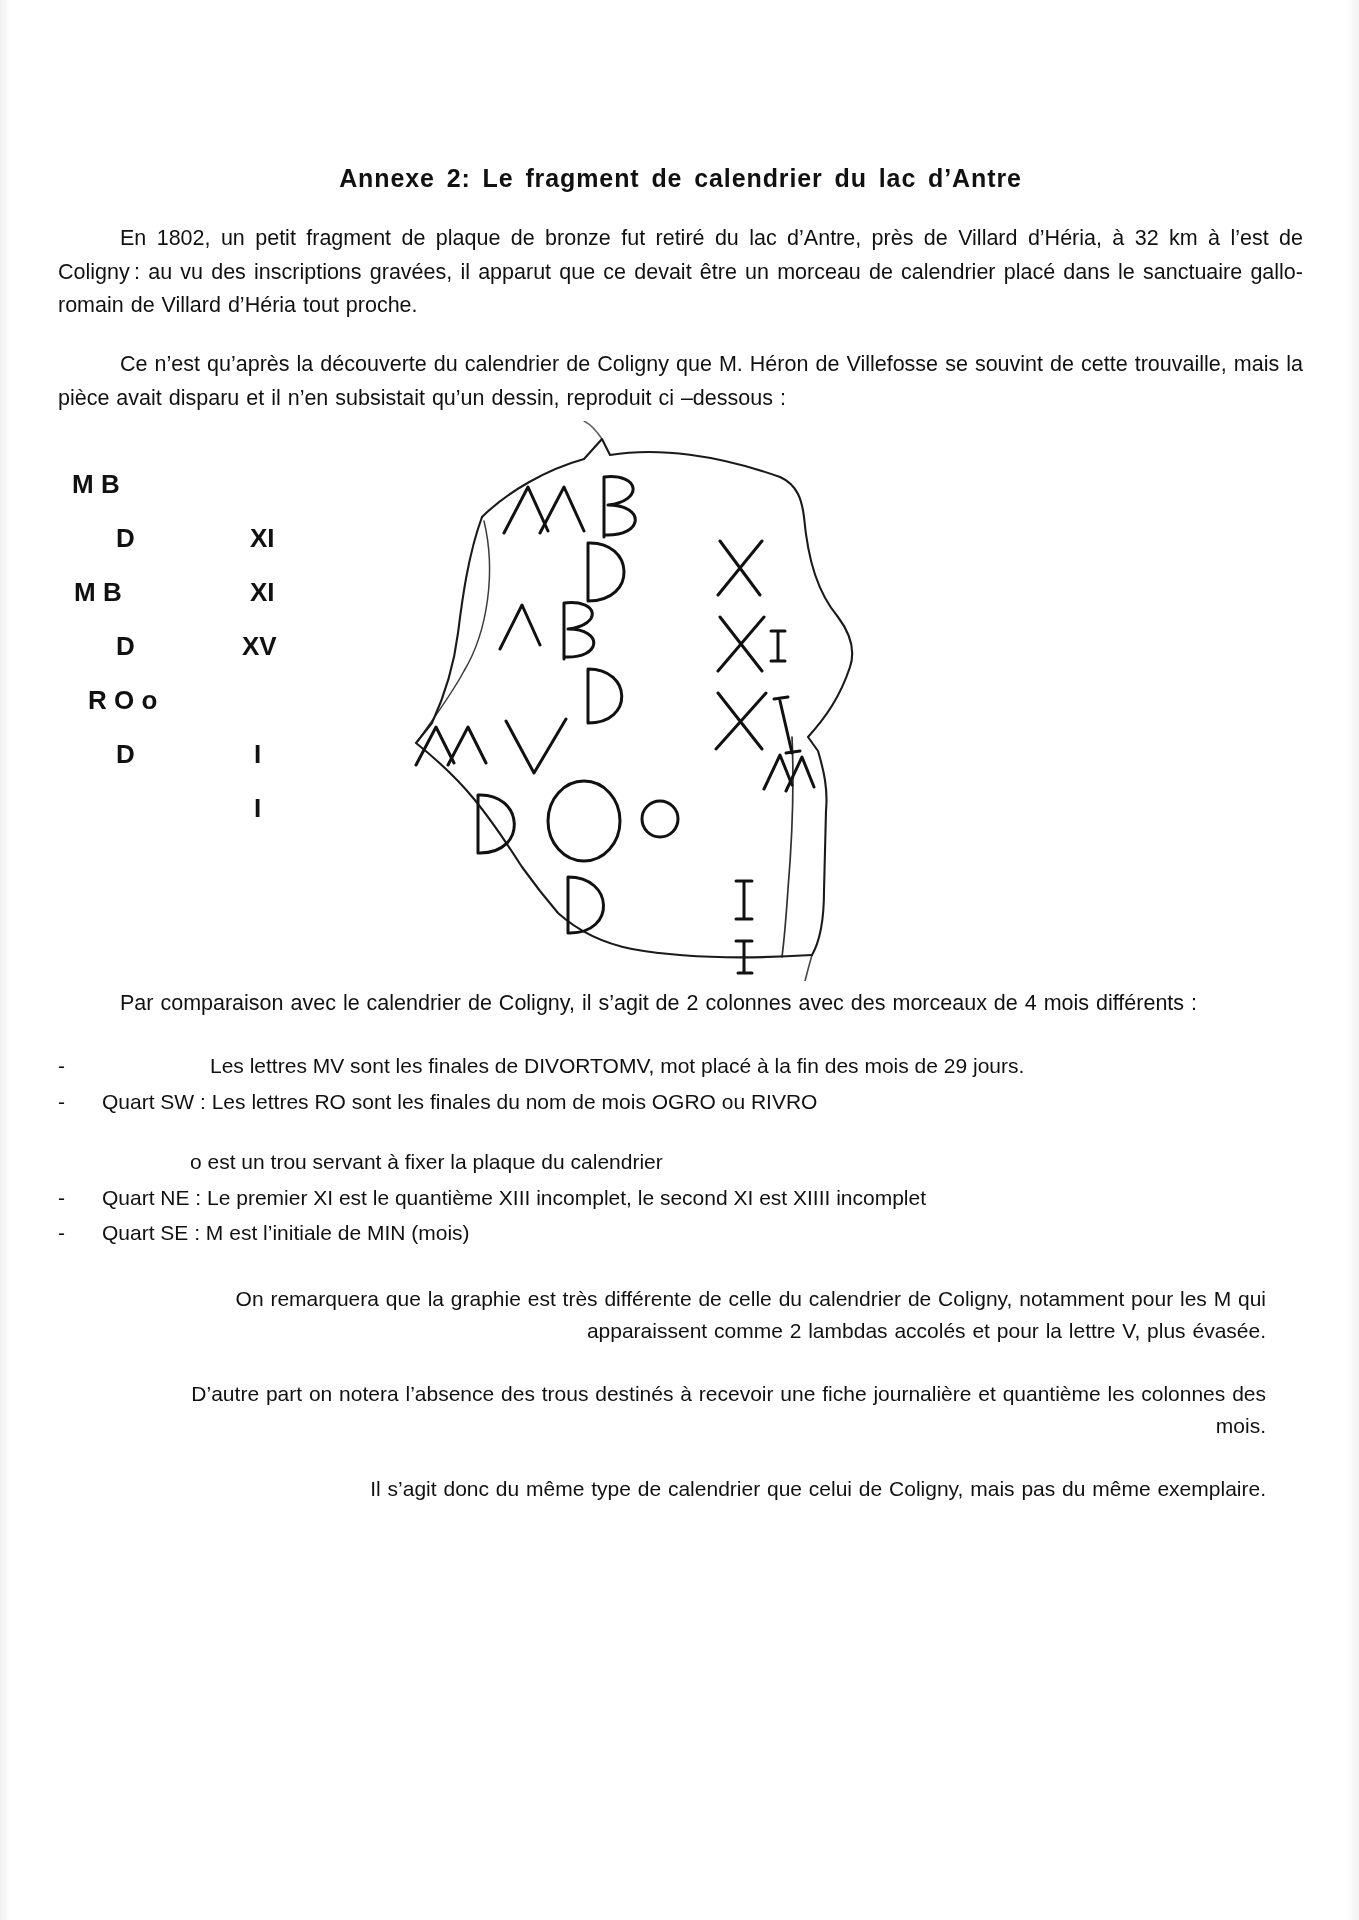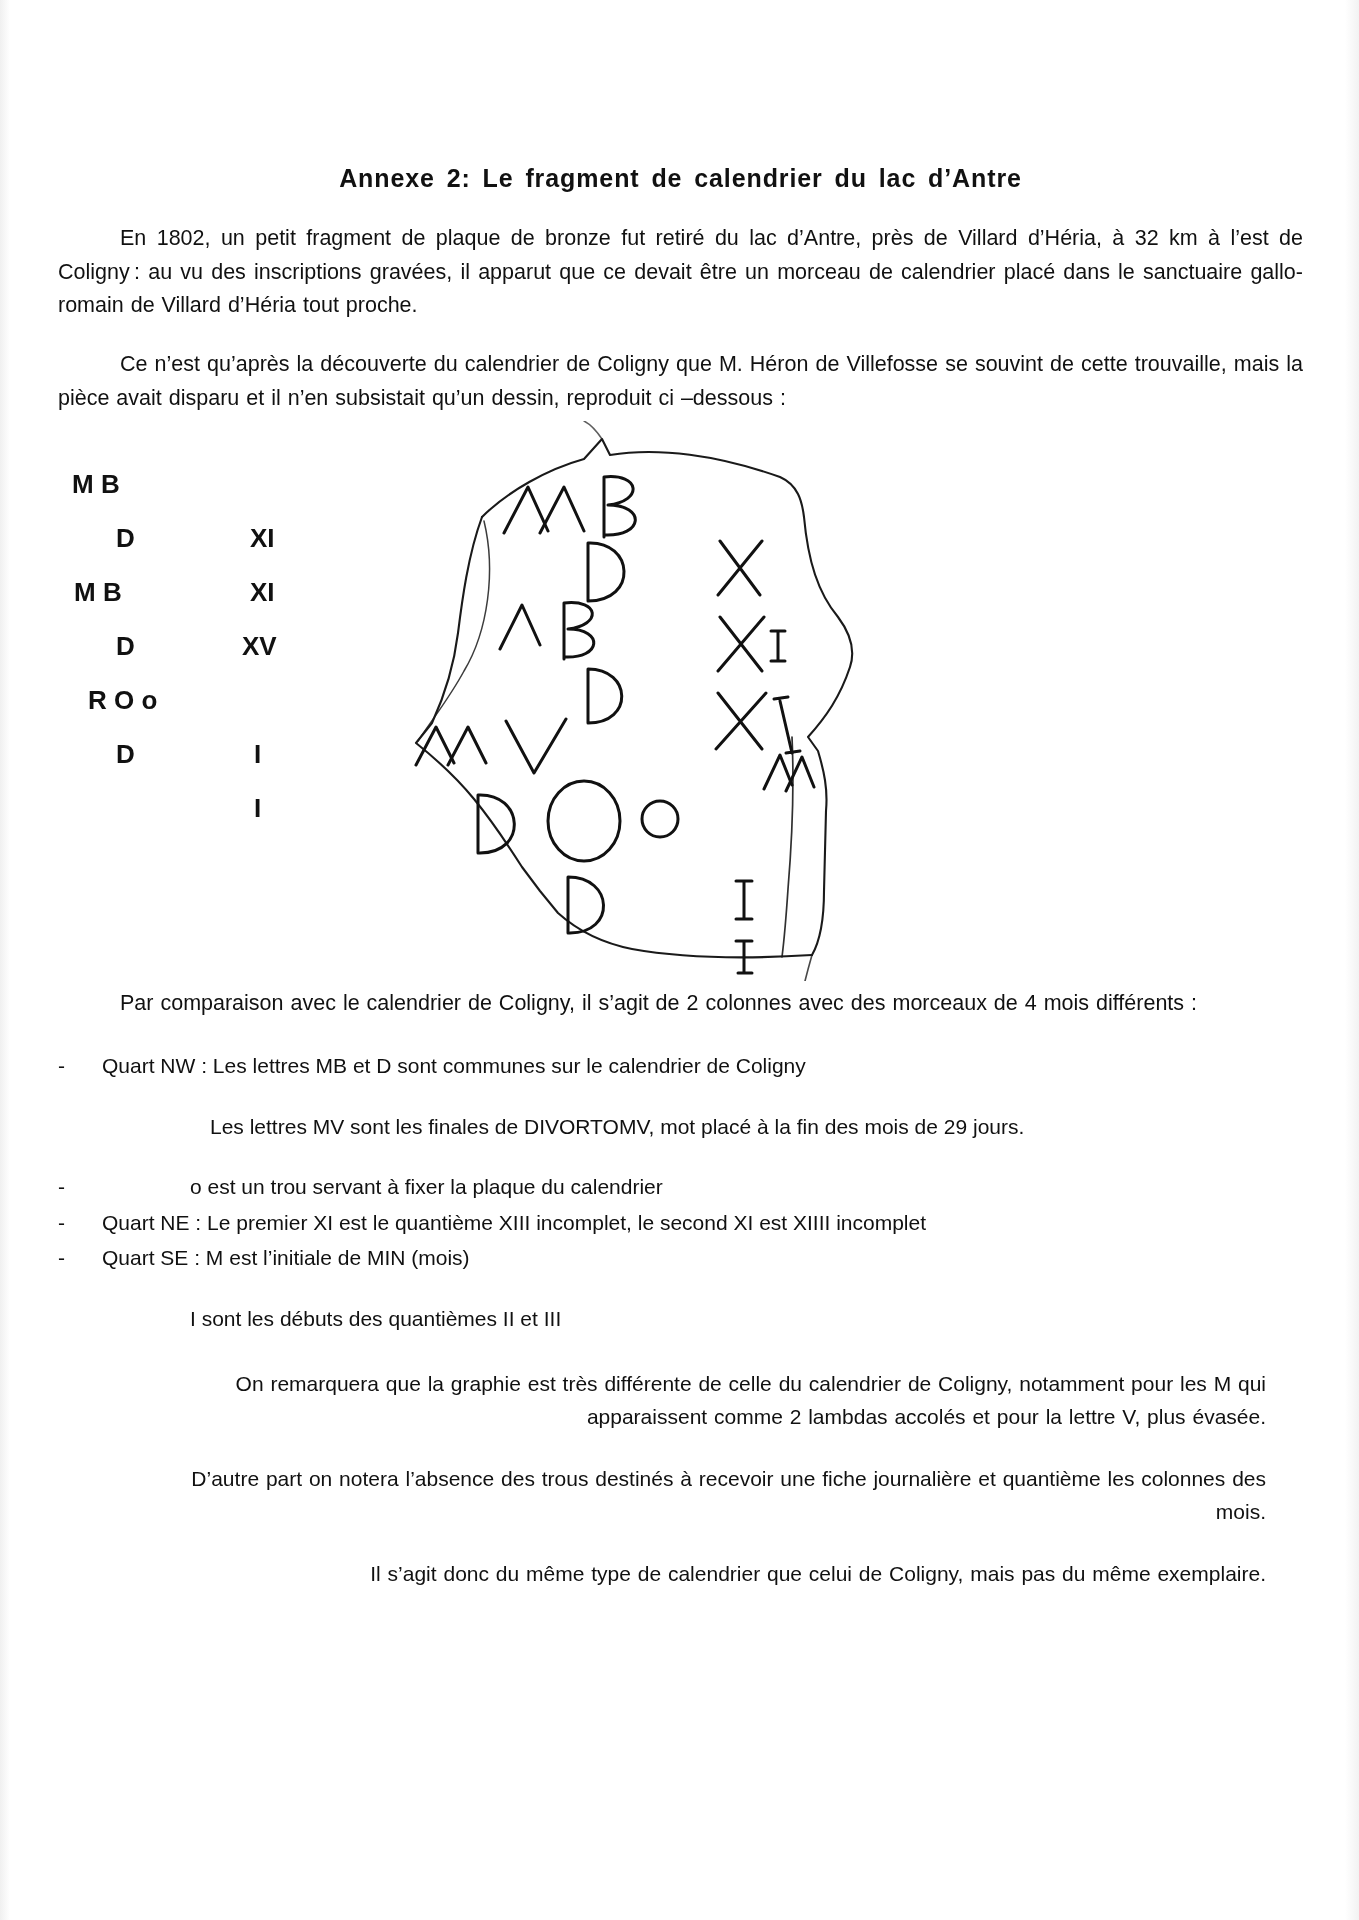--- a/index.html
+++ b/index.html
@@ -285,35 +285,34 @@
       </div>
     </div>
 
     <div class="lower">
 
       <p class="para third"><span class="indent"></span><span>Par comparaison avec le calendrier de Coligny, il s’agit de 2 colonnes  avec  des morceaux de 4 mois différents :</span></p>
 
       <ul class="quarts">
         <li>
           <span class="dash">-</span>
-          <span>Quart NW : Les lettres MB et D sont communes sur le calendrier de Coligny</span>
           <span class="sub-line tight">Les lettres MV sont les finales de DIVORTOMV, mot placé à la fin des mois de 29 jours.</span>
         </li>
         <li>
           <span class="dash">-</span>
+          <span>Quart SW : Les lettres  RO sont les finales du nom de mois OGRO ou RIVRO</span>
           <span class="sub-line tight2">o est un trou servant à fixer la plaque du calendrier</span>
         </li>
         <li>
           <span class="dash">-</span>
           <span>Quart NE : Le premier XI est le quantième XIII incomplet, le second XI est XIIII incomplet</span>
         </li>
         <li>
           <span class="dash">-</span>
           <span>Quart SE  : M est l’initiale de MIN  (mois)</span>
-          <span class="sub-line tight2">I sont les débuts des quantièmes II et III</span>
         </li>
       </ul>
 
       <p class="para note">On remarquera que la graphie est très différente de celle du calendrier de Coligny, notamment pour les M qui apparaissent comme 2 lambdas accolés et pour  la lettre V, plus évasée.</p>
       <p class="para note note2">D’autre part on notera l’absence des trous destinés à recevoir une fiche journalière et quantième les colonnes des mois.</p>
       <p class="para note note3">Il s’agit donc du même type de calendrier  que celui de Coligny, mais pas du même exemplaire.</p>
     </div>
 
   </div>
 </div>

